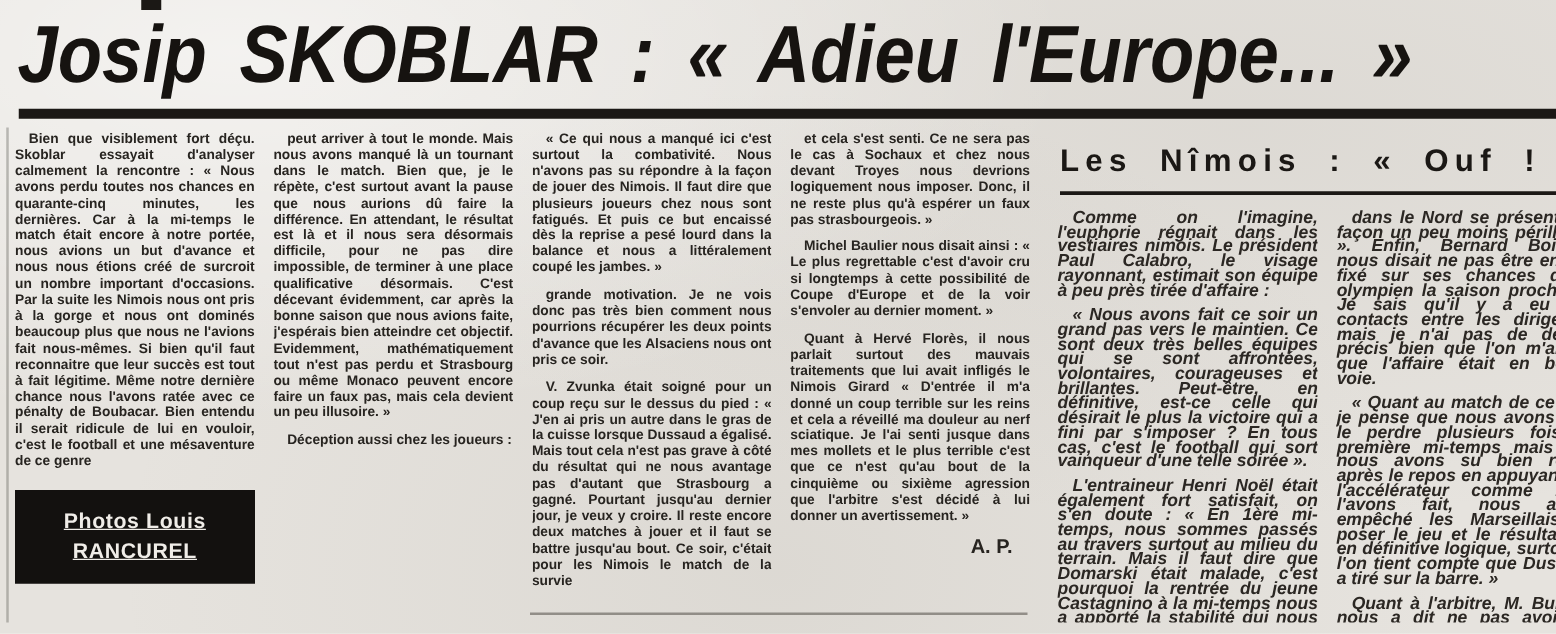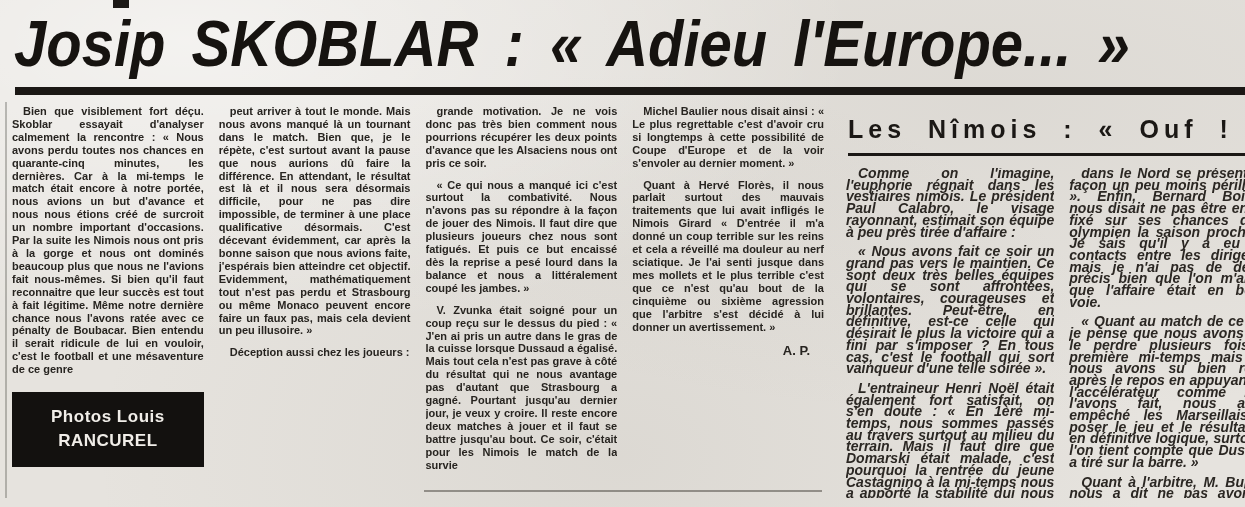--- a/index.html
+++ b/index.html
@@ -59,25 +59,26 @@
   .photo-credit{
     margin-top:16px;
     background:#13110f;
     color:#f0ede8;
     text-align:center;
     padding:13px 2px 14px 2px;
     font-size:17px;
     font-weight:bold;
     letter-spacing:.5px;
     line-height:24px;
+    text-decoration:underline;
   }
   .byline{
     text-align:right;
     font-weight:bold;
-    font-size:13px;
+    font-size:16px;
     padding-right:14px;
     margin-top:12px;
   }
   .bottom-rule{
     position:absolute;
     left:412px;bottom:6px;width:398px;height:2px;
     background:rgba(50,46,40,.45);
   }
   .nimois{
     flex:1;
@@ -140,26 +141,27 @@
           <div>Photos Louis RANCUREL</div>
         </div>
       </div>
 
       <div class="col">
         <p>peut arriver à tout le monde. Mais nous avons manqué là un tournant dans le match. Bien que, je le répète, c'est surtout avant la pause que nous aurions dû faire la différence. En attendant, le résultat est là et il nous sera désormais difficile, pour ne pas dire impossible, de terminer à une place qualificative désormais. C'est décevant évidemment, car après la bonne saison que nous avions faite, j'espérais bien atteindre cet objectif. Evidemment, mathématiquement tout n'est pas perdu et Strasbourg ou même Monaco peuvent encore faire un faux pas, mais cela devient un peu illusoire. »</p>
         <p>Déception aussi chez les joueurs :</p>
       </div>
 
       <div class="col">
+        <p>« Ce qui nous a manqué ici c'est surtout la combativité. Nous n'avons pas su répondre à la façon de jouer des Nimois. Il faut dire que plusieurs joueurs chez nous sont fatigués. Et puis ce but encaissé dès la reprise a pesé lourd dans la balance et nous a littéralement coupé les jambes. »</p>
         <p>grande motivation. Je ne vois donc pas très bien comment nous pourrions récupérer les deux points d'avance que les Alsaciens nous ont pris ce soir.</p>
-        <p>« Ce qui nous a manqué ici c'est surtout la combativité. Nous n'avons pas su répondre à la façon de jouer des Nimois. Il faut dire que plusieurs joueurs chez nous sont fatigués. Et puis ce but encaissé dès la reprise a pesé lourd dans la balance et nous a littéralement coupé les jambes. »</p>
         <p>V. Zvunka était soigné pour un coup reçu sur le dessus du pied : « J'en ai pris un autre dans le gras de la cuisse lorsque Dussaud a égalisé. Mais tout cela n'est pas grave à côté du résultat qui ne nous avantage pas d'autant que Strasbourg a gagné. Pourtant jusqu'au dernier jour, je veux y croire. Il reste encore deux matches à jouer et il faut se battre jusqu'au bout. Ce soir, c'était pour les Nimois le match de la survie</p>
       </div>
 
       <div class="col">
+        <p>et cela s'est senti. Ce ne sera pas le cas à Sochaux et chez nous devant Troyes nous devrions logiquement nous imposer. Donc, il ne reste plus qu'à espérer un faux pas strasbourgeois. »</p>
         <p>Michel Baulier nous disait ainsi : « Le plus regrettable c'est d'avoir cru si longtemps à cette possibilité de Coupe d'Europe et de la voir s'envoler au dernier moment. »</p>
         <p>Quant à Hervé Florès, il nous parlait surtout des mauvais traitements que lui avait infligés le Nimois Girard « D'entrée il m'a donné un coup terrible sur les reins et cela a réveillé ma douleur au nerf sciatique. Je l'ai senti jusque dans mes mollets et le plus terrible c'est que ce n'est qu'au bout de la cinquième ou sixième agression que l'arbitre s'est décidé à lui donner un avertissement. »</p>
         <div class="byline">A. P.</div>
       </div>
 
       <div class="bottom-rule"></div>
     </div>
 
     <div class="nimois">
       <div class="nimois-headline">Les Nîmois : « Ouf ! »</div>

